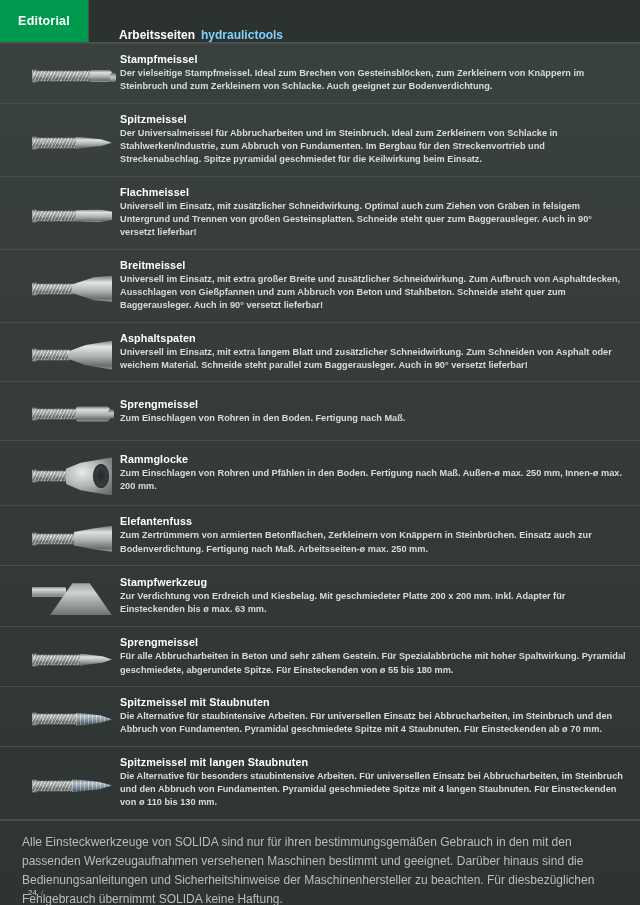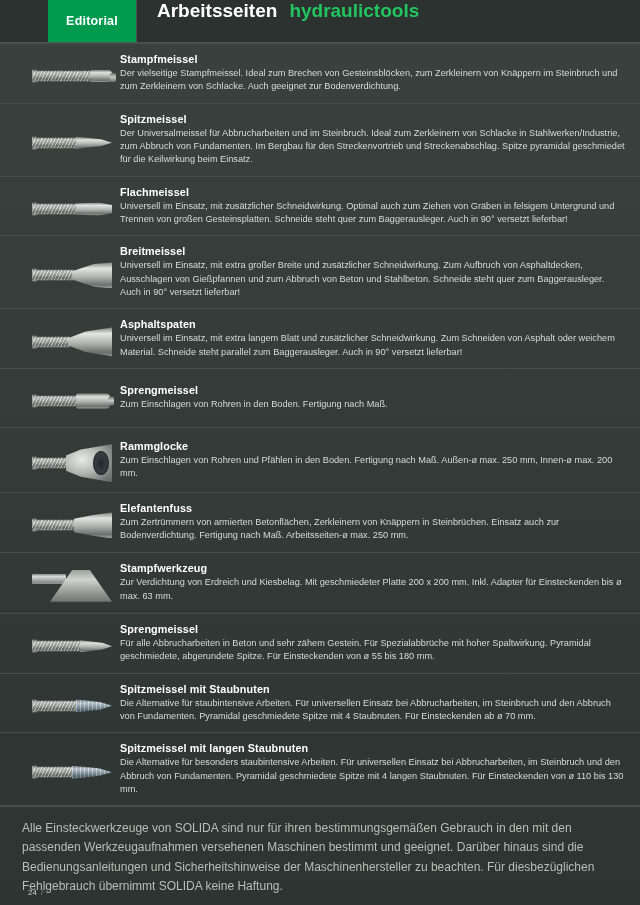--- a/index.html
+++ b/index.html
@@ -28,35 +28,34 @@
   .header-tab {
     width: 88px;
     background: #009a4e;
     color: #ffffff;
     font-size: 12.5px;
     font-weight: bold;
     display: flex;
     align-items: center;
     justify-content: center;
     letter-spacing: 0.2px;
-    margin-left: 48px;
   }
   .header-title {
     flex: 1;
     display: flex;
-    align-items: flex-start;
-    padding-left: 20px;
-    font-size: 19px;
+    align-items: flex-end;
+    padding-left: 30px;
+    font-size: 12px;
     font-weight: bold;
     color: #ffffff;
     border-left: 1px solid #4a5250;
   }
   .header-title .accent {
-    color: #22c55e;
-    margin-left: 12px;
+    color: #7dd3fc;
+    margin-left: 6px;
   }
   .header-rule {
     height: 1px;
     background: #4e5654;
   }
 
   
   .list {
     padding: 0 0 0 0;
   }
@@ -85,20 +84,21 @@
     font-weight: bold;
     color: #ffffff;
     margin: 0 0 2px 0;
     letter-spacing: 0.1px;
   }
   .desc {
     font-size: 9.2px;
     line-height: 1.45;
     color: #d7dbd8;
     margin: 0;
+    font-weight: bold;
   }
 
   
   .footer-note {
     padding: 12px 18px 6px 22px;
     font-size: 12px;
     line-height: 1.6;
     color: #b9beba;
     border-top: 1px solid #464e4c;
   }

